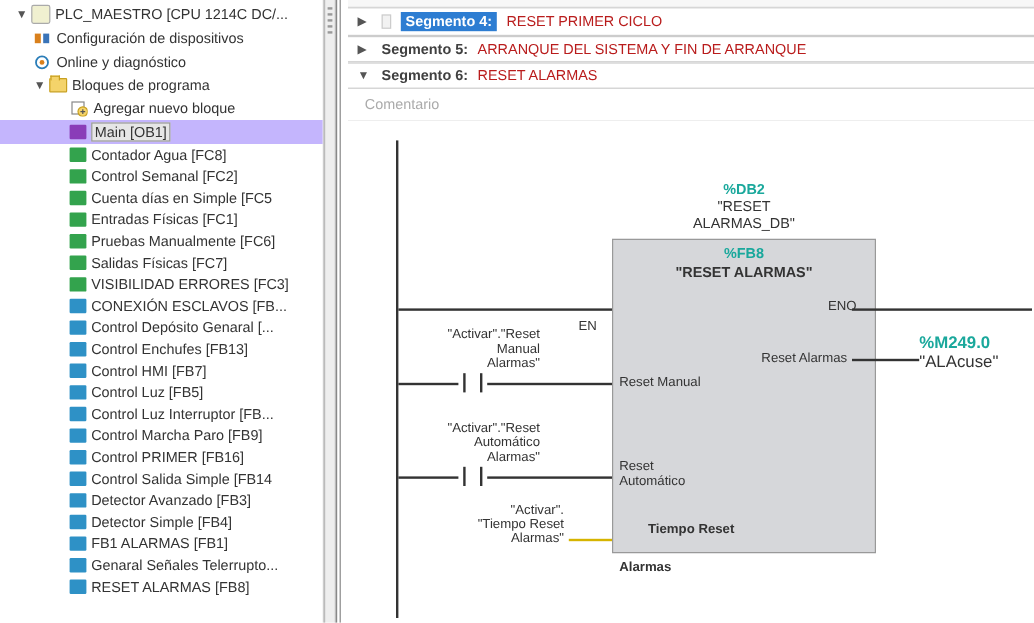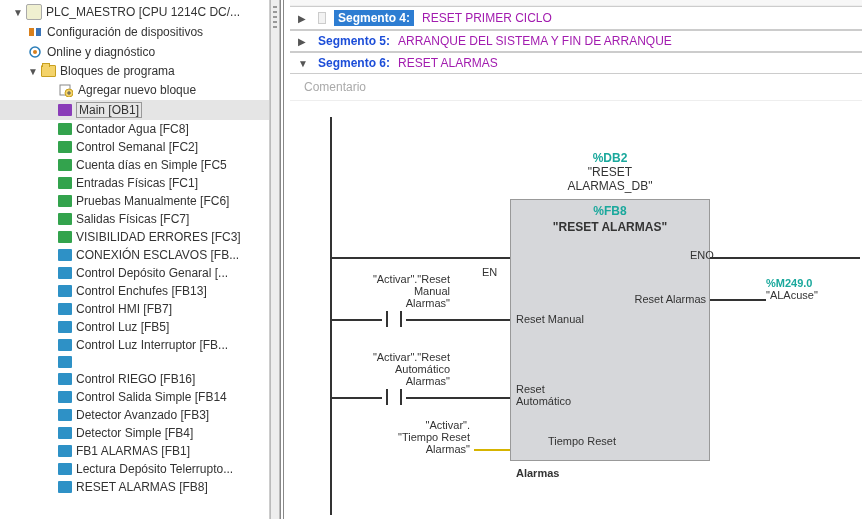--- a/index.html
+++ b/index.html
@@ -48,21 +48,21 @@
   }
   .icon-cpu { background: #f0f0d0; border: 1px solid #aaa; border-radius: 2px; }
   .icon-device { color: #d97d1c; }
   .icon-online { color: #2a7db8; }
   .icon-folder { background: #f4d36a; border: 1px solid #c8a020; border-radius: 1px; width:15px;height:12px; position: relative; }
   .icon-folder::before { content:""; position:absolute; top:-3px; left:0; width:6px; height:3px; background:#f4d36a; border:1px solid #c8a020; border-bottom:none; }
   .icon-add { color: #888; }
   .icon-ob { background: #8a3db8; width:14px;height:12px; border-radius:1px; }
   .icon-fc { background: #33a34d; width:14px;height:12px; border-radius:1px; }
   .icon-fb { background: #2e91c6; width:14px;height:12px; border-radius:1px; }
-  .tree-item.selected { background: #e5e5e5;}
+  .tree-item.selected { background: #c4b5fd;}
   .tree-item.selected .tree-label { background:#e6e6e6; border:1px solid #999; padding:0 2px;}
   .vsplit {
     width: 10px;
     background: #eee;
     border-left: 1px solid #bbb;
     border-right: 1px solid #bbb;
     display:flex;
     flex-direction:column;
     align-items:center;
     padding-top:6px;
@@ -82,43 +82,43 @@
     display: flex; align-items: center;
     padding: 3px 8px;
     gap: 8px;
     background:#fff;
   }
   .seg-toggle {
     width: 12px;
     color: #555;
     font-size: 10px;
   }
-  .seg-label { font-weight: bold; color:#1d4ed8; }
+  .seg-label { font-weight: bold; color:#404040; }
   .seg-label.active { background:#2d7dd2; color:#fff; padding: 1px 4px; }
-  .seg-desc { color:#a21caf; }
+  .seg-desc { color:#b91c1c; }
   .comment-row {
     padding: 6px 14px;
     color: #aaa;
     border-bottom:1px solid #eee;
   }
   .ladder-area {
     flex:1;
     position:relative;
     overflow:hidden;
     background:#fff;
   }
   .rail-left {
     position:absolute;
     left:40px; top:16px; bottom:4px;
     width:2px; background:#333;
   }
   .block {
     position:absolute;
     left:220px; top:50px;
-    width:200px;
+    width:220px;
   }
   .block-db {
     text-align:center;
     color:#1aa89c; font-weight:bold; font-size:12px;
   }
   .block-dbname { text-align:center; color:#333; font-size:12px;}
   .block-box {
     margin-top:6px;
     background:#d6d7da;
     border:1px solid #999;
@@ -130,21 +130,21 @@
   .pin-label.left { text-align:right; }
   .wire { position:absolute; background:#333; }
   .contact {
     position:absolute; width:24px; height:16px;
   }
   .contact::before,.contact::after{
     content:""; position:absolute; top:0; bottom:0; width:2px; background:#333;
   }
   .contact::before{ left:4px;}
   .contact::after{ right:4px;}
-  .tag-out { position:absolute; font-size:11px; }
+  .tag-out { position:absolute; font-size:14px; }
   .tag-out .addr { color:#1aa89c; font-weight:bold;}
   .tag-out .sym { color:#333; }
   .yellow-stub { position:absolute; background:#d6b400; height:2px;}
   .double-line { border-left: 4px double #888; }
 </style>
 </head>
 <body>
 
 <div class="tree-panel">
   <div class="tree-item level0">
@@ -237,44 +237,45 @@
       <div class="tree-item level2">
         <span class="tree-icon icon-fb"></span>
         <span class="tree-label">Control Luz [FB5]</span>
       </div>
       <div class="tree-item level2">
         <span class="tree-icon icon-fb"></span>
         <span class="tree-label">Control Luz Interruptor [FB...</span>
       </div>
       <div class="tree-item level2">
         <span class="tree-icon icon-fb"></span>
-      </div>
-      <div class="tree-item level2">
-        <span class="tree-icon icon-fb"></span>
-        <span class="tree-label">Control RIEGO [FB16]</span>
+        <span class="tree-label">Control Marcha Paro [FB9]</span>
+      </div>
+      <div class="tree-item level2">
+        <span class="tree-icon icon-fb"></span>
+        <span class="tree-label">Control PRIMER [FB16]</span>
       </div>
       <div class="tree-item level2">
         <span class="tree-icon icon-fb"></span>
         <span class="tree-label">Control Salida Simple [FB14</span>
       </div>
       <div class="tree-item level2">
         <span class="tree-icon icon-fb"></span>
         <span class="tree-label">Detector Avanzado [FB3]</span>
       </div>
       <div class="tree-item level2">
         <span class="tree-icon icon-fb"></span>
         <span class="tree-label">Detector Simple [FB4]</span>
       </div>
       <div class="tree-item level2">
         <span class="tree-icon icon-fb"></span>
         <span class="tree-label">FB1 ALARMAS [FB1]</span>
       </div>
       <div class="tree-item level2">
         <span class="tree-icon icon-fb"></span>
-        <span class="tree-label">Lectura Depósito Telerrupto...</span>
+        <span class="tree-label">Genaral Señales Telerrupto...</span>
       </div>
       <div class="tree-item level2">
         <span class="tree-icon icon-fb"></span>
         <span class="tree-label">RESET ALARMAS [FB8]</span>
       </div>
     </div>
 </div>
 
 <div class="vsplit">
   <div></div>
@@ -354,16 +355,16 @@
     <div class="wire" style="left:42px; top:296px; width:50px; height:2px;"></div>
     <div class="contact" style="left:92px; top:288px;"></div>
     <div class="wire" style="left:116px; top:296px; width:104px; height:2px;"></div>
     <div class="pin-label" style="left:226px; top:282px; text-align:left; width:90px;">Reset</div>
     <div class="pin-label" style="left:226px; top:294px; text-align:left; width:90px;">Automático</div>
 
     <div class="pin-label left" style="left:80px; top:318px; width:100px;">"Activar".</div>
     <div class="pin-label left" style="left:80px; top:330px; width:100px;">"Tiempo Reset</div>
     <div class="pin-label left" style="left:80px; top:342px; width:100px;">Alarmas"</div>
     <div class="yellow-stub" style="left:184px; top:348px; width:36px;"></div>
-    <div class="pin-label" style="left:226px; top:334px; text-align:right; width:100px; font-weight:normal;">Tiempo Reset</div>
+    <div class="pin-label" style="left:236px; top:334px; text-align:center; width:100px; font-weight:bold;">Tiempo Reset</div>
     <div class="pin-label" style="left:226px; top:346px; text-align:left; width:100px; font-weight:bold;margin-top:20px;">Alarmas</div>
   </div>
 </div>
 
 </body></html>

